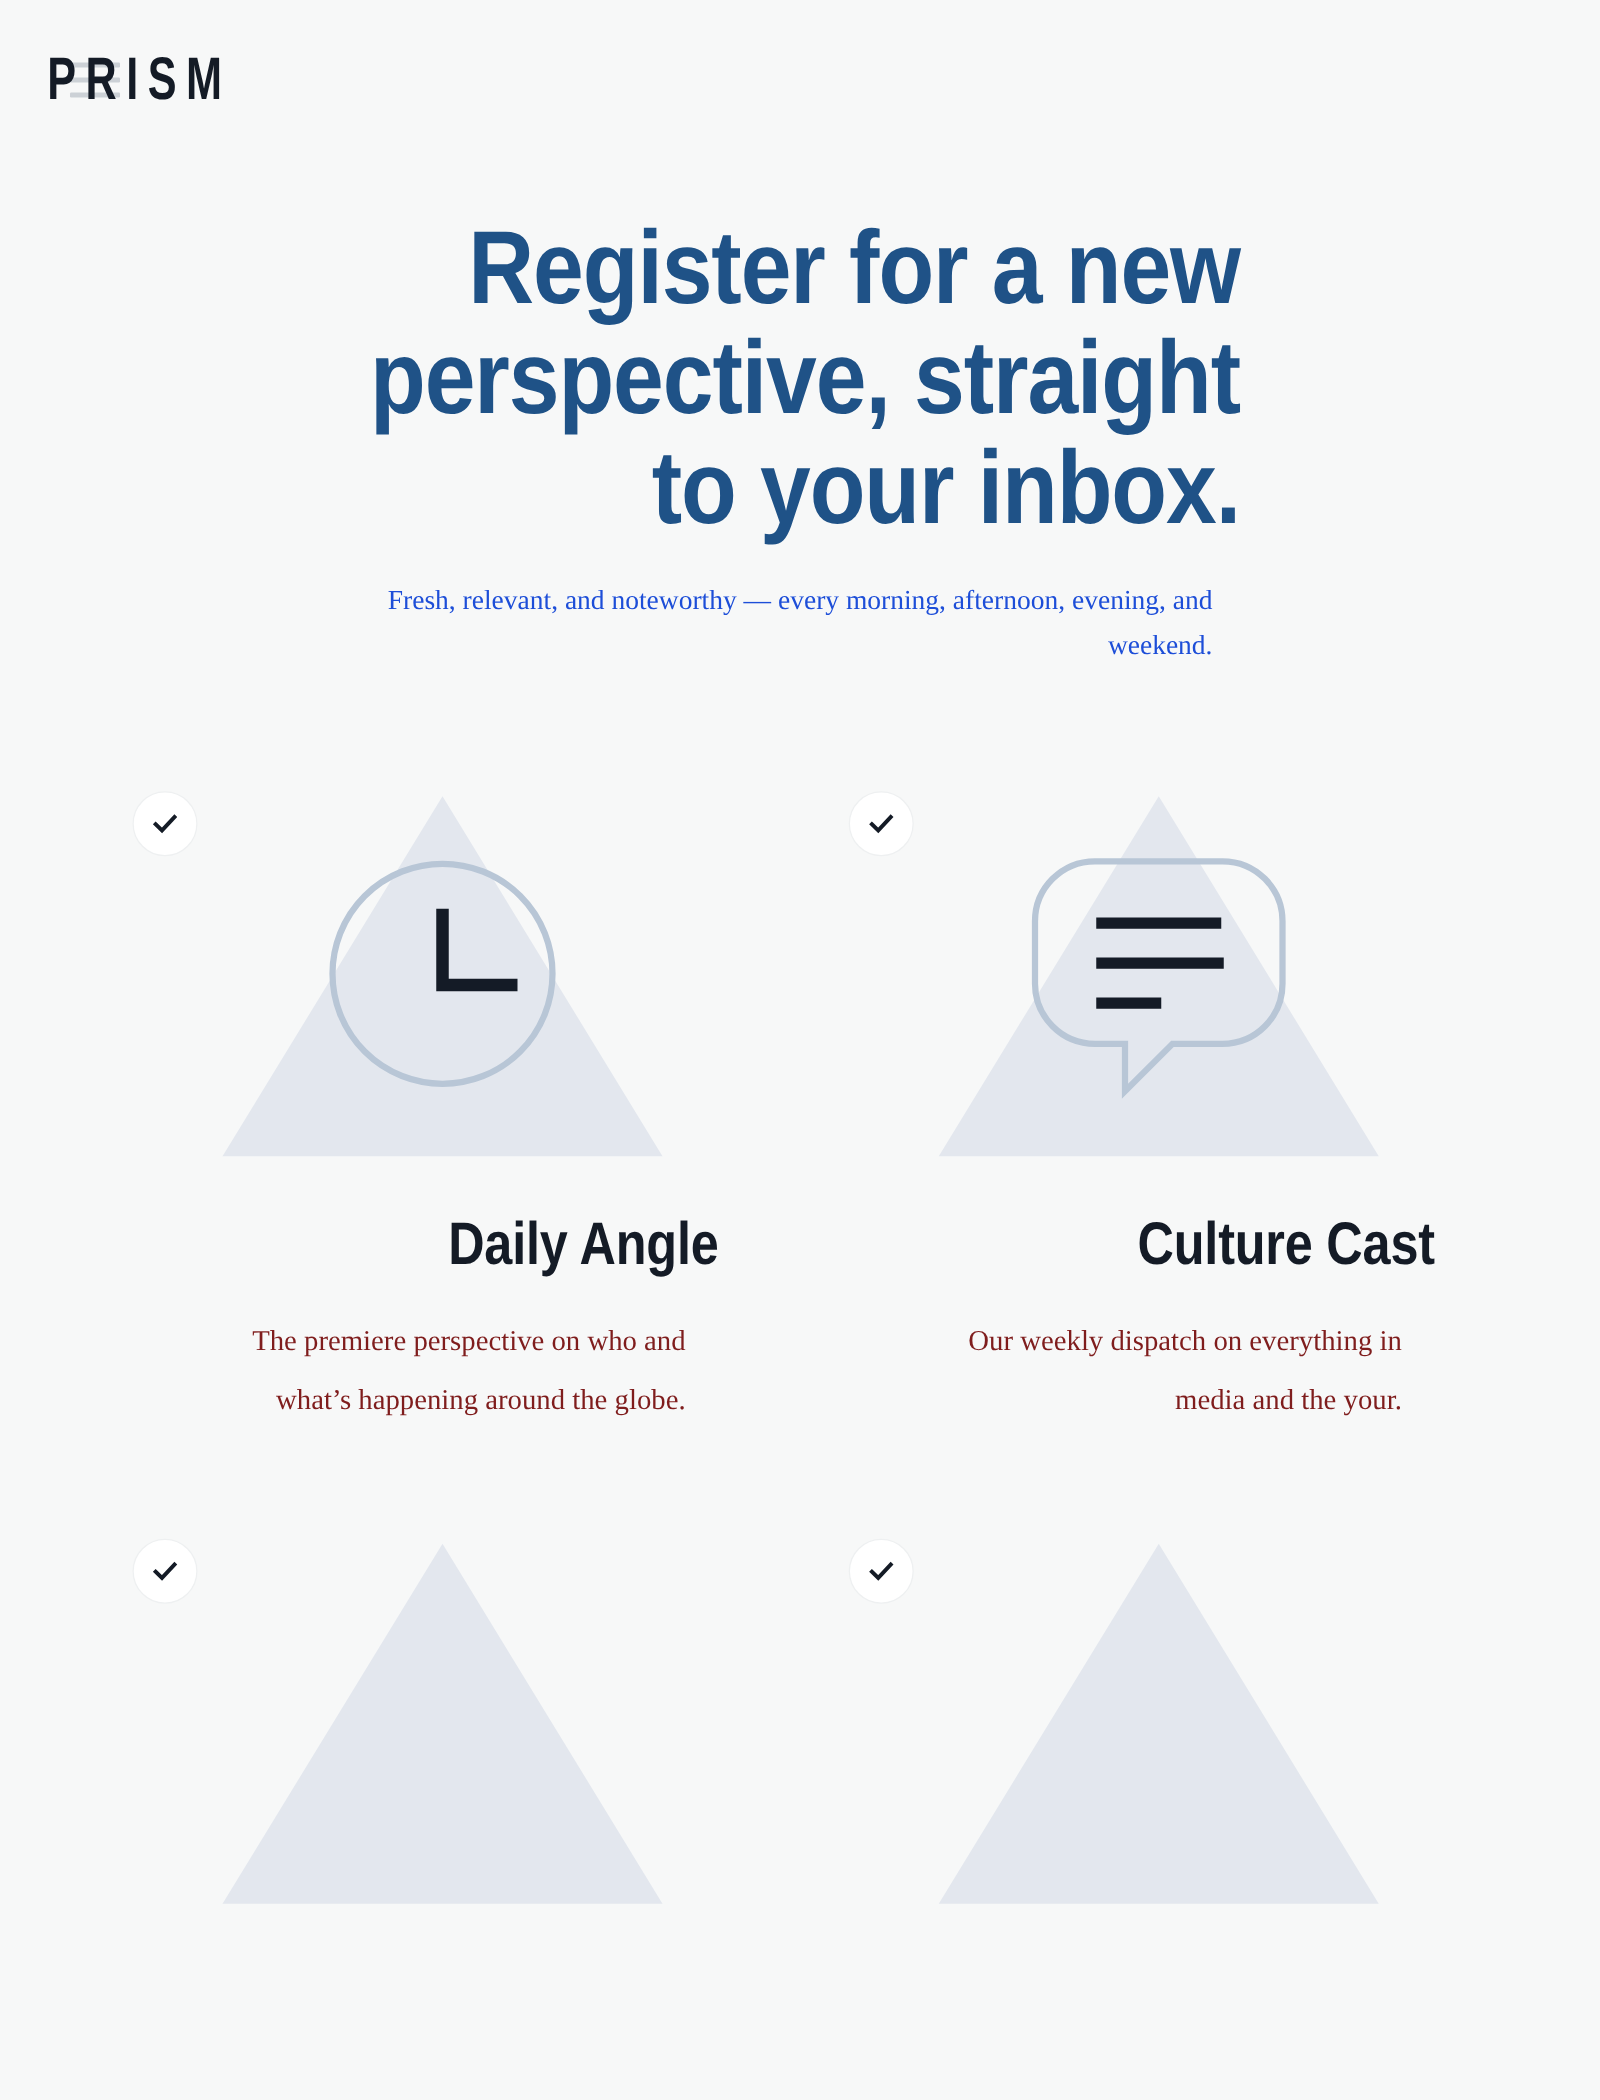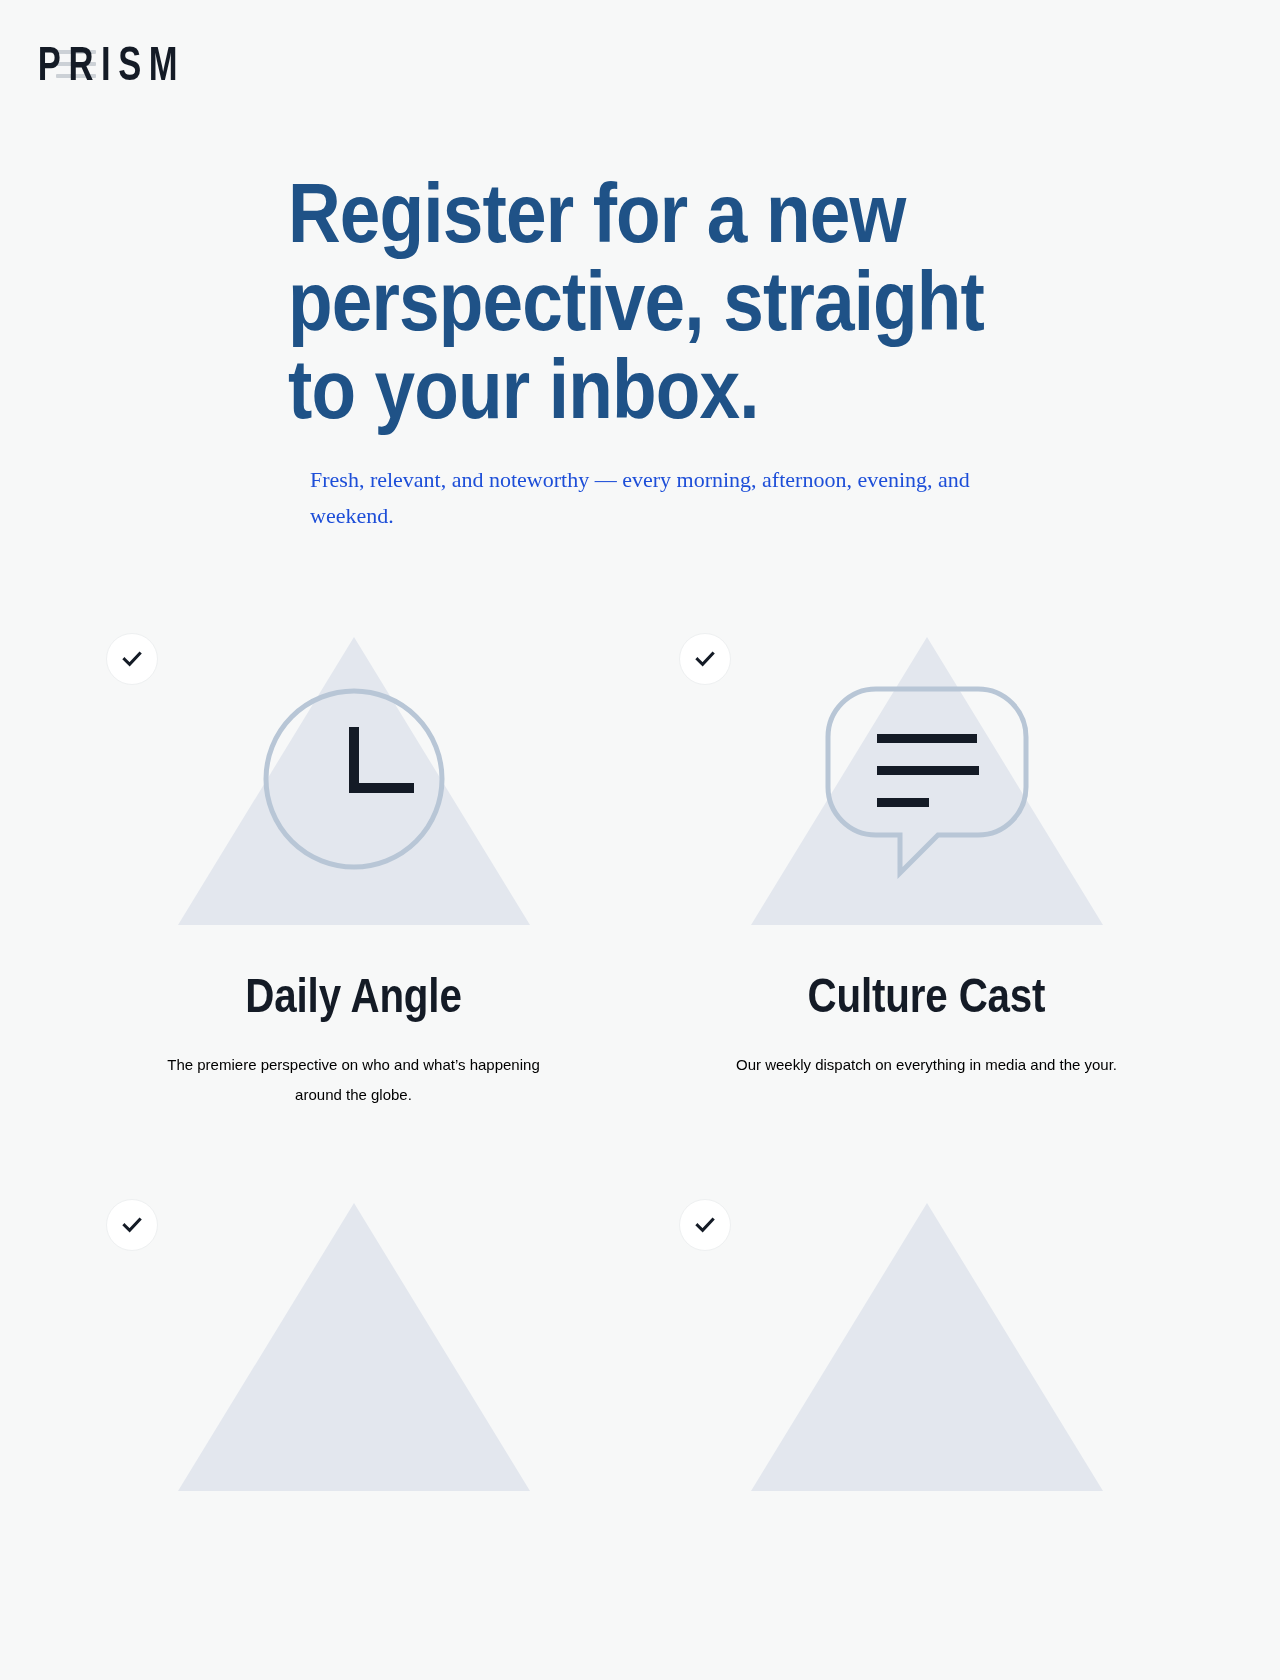--- a/index.html
+++ b/index.html
@@ -63,21 +63,21 @@
     text-indent: 0.22em;
     color: #141b26;
     transform: scaleX(0.72);
     transform-origin: center;
     white-space: nowrap;
   }
 
   
   .hero {
     padding: 42px 0 0;
-    text-align: left;
+    text-align: right;
   }
 
   .hero-title {
     font-family: "Liberation Sans Narrow", "Liberation Sans", sans-serif;
     font-weight: bold;
     font-size: 83px;
     line-height: 1.06;
     letter-spacing: -0.012em;
     color: #1f5287;
     width: 800px;
@@ -99,21 +99,21 @@
     margin: 92px auto 0;
     width: 1100px;
     display: grid;
     grid-template-columns: 1fr 1fr;
     column-gap: 46px;
     row-gap: 80px;
   }
 
   .card {
     position: relative;
-    text-align: center;
+    text-align: right;
   }
 
   .card-media {
     position: relative;
     height: 300px;
   }
 
   .check-badge {
     position: absolute;
     left: 16px;
@@ -160,24 +160,24 @@
     font-size: 48px;
     line-height: 1.06;
     letter-spacing: -0.004em;
     color: #141b26;
     transform: scaleX(0.84);
   }
 
   .card-desc {
     margin: 28px auto 0;
     width: 390px;
-    font-family: Liberation Sans, sans-serif;
-    font-size: 15px;
+    font-family: Liberation Serif, serif;
+    font-size: 23px;
     line-height: 2.03;
-    color: #000000;
+    color: #7f1d1d;
   }
 
   
   .cards .card.partial .card-media { height: 300px; }
 </style>
 </head>
 <body>
 
 <div class="page">
 

